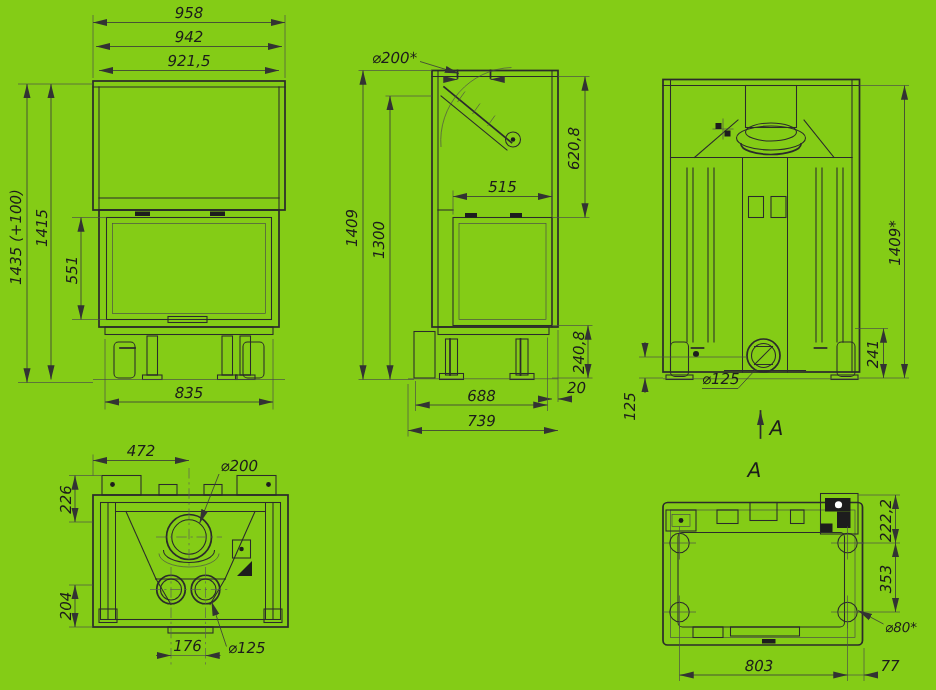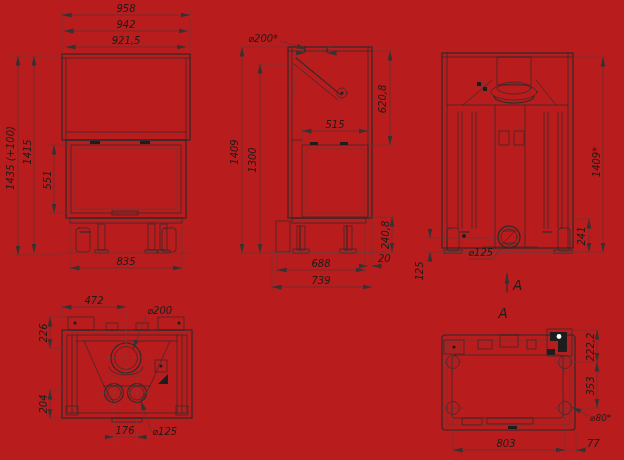--- a/index.html
+++ b/index.html
@@ -1,16 +1,16 @@
 <!DOCTYPE html>
 <html><head>
 <meta charset="utf-8">
 <style>
   html,body{margin:0;padding:0;background:#ffffff;}
-  .stage{width:624px;height:460px;background:#b91c1c;position:relative;overflow:hidden;}
+  .stage{width:624px;height:460px;background:#84cc16;position:relative;overflow:hidden;}
   svg{display:block;}
   .b{stroke:#2b2b2b;stroke-width:1.15;fill:none;stroke-linecap:square;}
   .m{stroke:#2b2b2b;stroke-width:.7;fill:none;stroke-linecap:square;}
   .t{stroke:#4a4a4a;stroke-width:.45;fill:none;}
   .d{stroke:#3a3a3a;stroke-width:.55;fill:none;}
   .cl{stroke:#5a5a5a;stroke-width:.45;fill:none;stroke-dasharray:7 2.5 1.5 2.5;}
   .fillb{fill:#1d1d1d;stroke:none;}
   .wfill{fill:#ffffff;}
   text.dim{font-family:"DejaVu Sans",sans-serif;font-style:italic;font-size:10px;fill:#1c1c1c;text-anchor:middle;}
   text.small{font-size:9px;}

